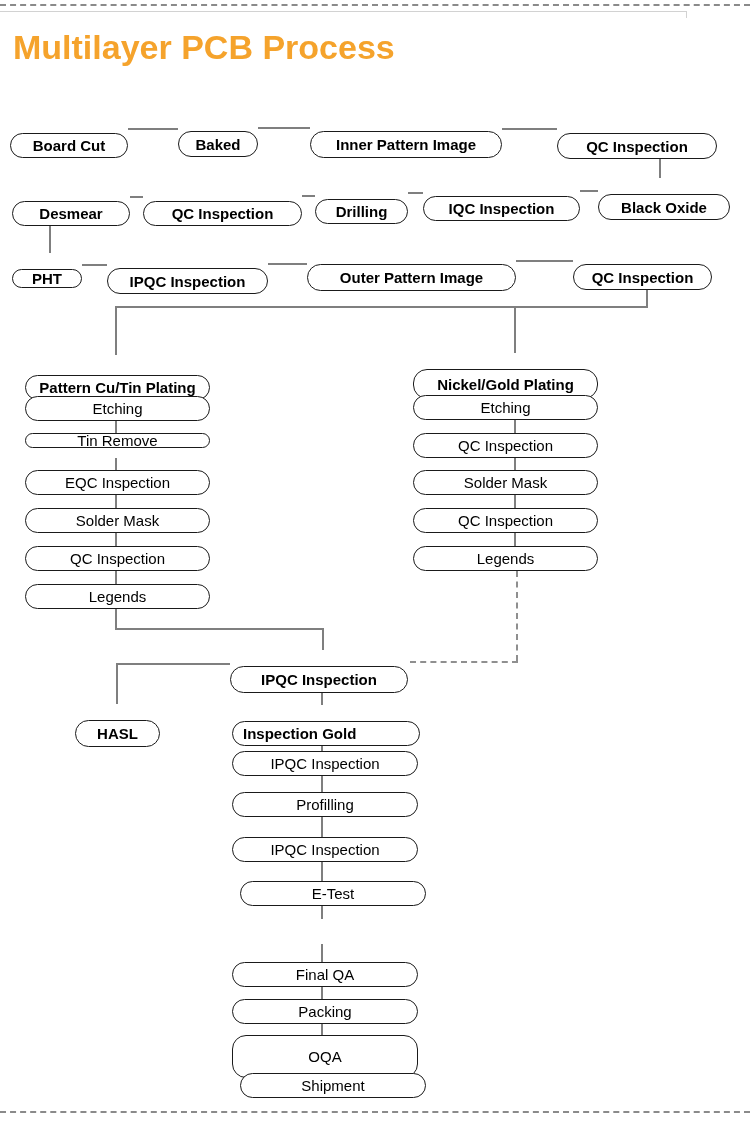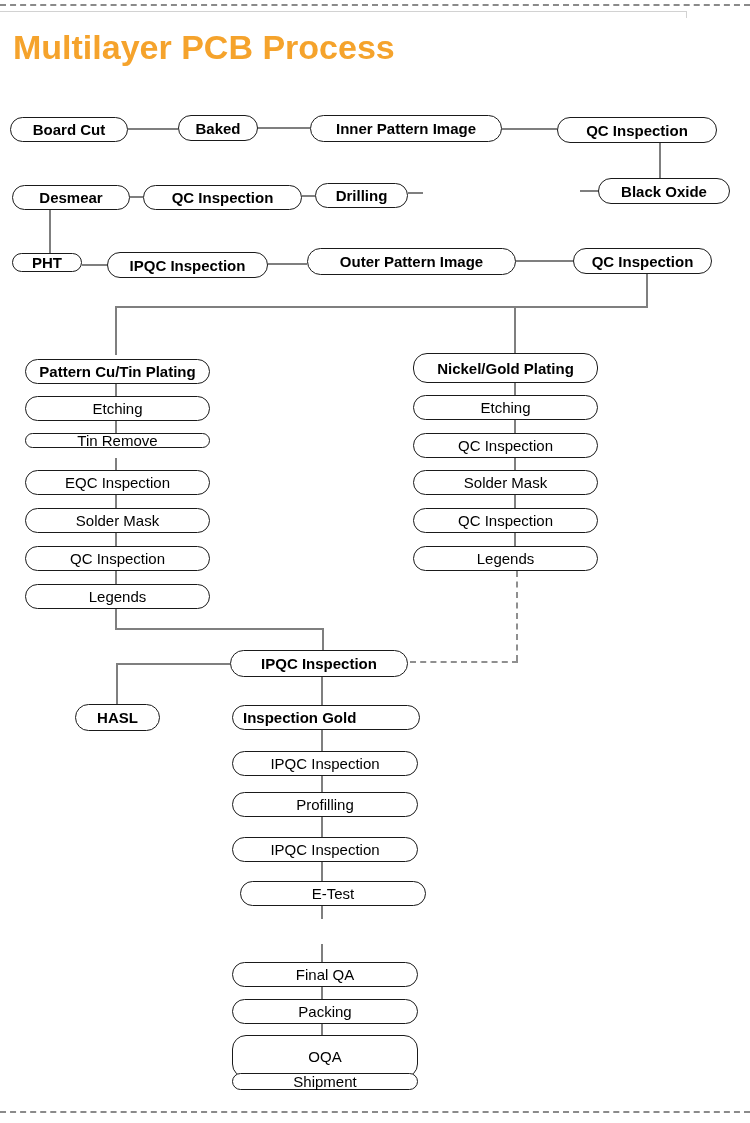--- a/index.html
+++ b/index.html
@@ -3,21 +3,21 @@
 <meta charset="utf-8">
 <style>
   html,body{margin:0;padding:0;background:#fff;}
   #stage{position:relative;width:750px;height:1123px;background:#ffffff;overflow:hidden;
          font-family:"Liberation Sans", sans-serif;}
   #title{position:absolute;left:13px;top:28px;font-size:34px;font-weight:700;color:#F5A32C;
          letter-spacing:0px;white-space:nowrap;}
   .n{position:absolute;box-sizing:border-box;border:1.5px solid #1A1A1A;border-radius:14px;
      background:#fff;display:flex;align-items:center;justify-content:center;
      font-size:15px;color:#000;white-space:nowrap;z-index:2;}
-  .b{font-weight:700;}
+  .b{font-weight:700;margin-top:16px;}
   .ta-l{justify-content:flex-start;padding-left:10px;}
   .hl{position:absolute;height:2px;background:#7F7F7F;z-index:1;}
   .vl{position:absolute;width:2px;background:#7F7F7F;z-index:1;}
   .dh{position:absolute;border-top:2px dashed #8F8F8F;z-index:1;}
   .dv{position:absolute;border-left:2px dashed #8F8F8F;z-index:1;}
   .page-dash{position:absolute;border-top:2px dashed #8A8A8A;width:750px;left:0;}
   .faint{position:absolute;background:#D2D2D2;z-index:0;}
 </style>
 </head>
 <body>
@@ -87,20 +87,21 @@
   <div class="dh" style="left:410px;top:661px;width:108px"></div>
 
   <div class="n b" style="left:10px;top:117px;width:118px;height:25px">Board Cut</div>
   <div class="n b" style="left:178px;top:115px;width:80px;height:26px">Baked</div>
   <div class="n b" style="left:310px;top:115px;width:192px;height:27px">Inner Pattern Image</div>
   <div class="n b" style="left:557px;top:117px;width:160px;height:26px">QC Inspection</div>
 
   <div class="n b" style="left:12px;top:185px;width:118px;height:25px">Desmear</div>
   <div class="n b" style="left:143px;top:185px;width:159px;height:25px">QC Inspection</div>
   <div class="n b" style="left:315px;top:183px;width:93px;height:25px">Drilling</div>
+  <div class="n b" style="left:423px;top:180px;width:157px;height:25px">IQC Inspection</div>
   <div class="n b" style="left:598px;top:178px;width:132px;height:26px">Black Oxide</div>
 
   <div class="n b" style="left:12px;top:253px;width:70px;height:19px">PHT</div>
   <div class="n b" style="left:107px;top:252px;width:161px;height:26px">IPQC Inspection</div>
   <div class="n b" style="left:307px;top:248px;width:209px;height:27px">Outer Pattern Image</div>
   <div class="n b" style="left:573px;top:248px;width:139px;height:26px">QC Inspection</div>
 
   <div class="n b" style="left:25px;top:359px;width:185px;height:25px">Pattern Cu/Tin Plating</div>
   <div class="n" style="left:25px;top:396px;width:185px;height:25px">Etching</div>
   <div class="n" style="left:25px;top:433px;width:185px;height:15px">Tin Remove</div>
@@ -120,15 +121,15 @@
   <div class="n b" style="left:75px;top:704px;width:85px;height:27px">HASL</div>
   <div class="n b ta-l" style="left:232px;top:705px;width:188px;height:25px">Inspection Gold</div>
 
   <div class="n" style="left:232px;top:751px;width:186px;height:25px">IPQC Inspection</div>
   <div class="n" style="left:232px;top:792px;width:186px;height:25px">Profilling</div>
   <div class="n" style="left:232px;top:837px;width:186px;height:25px">IPQC Inspection</div>
   <div class="n" style="left:240px;top:881px;width:186px;height:25px">E-Test</div>
   <div class="n" style="left:232px;top:962px;width:186px;height:25px">Final QA</div>
   <div class="n" style="left:232px;top:999px;width:186px;height:25px">Packing</div>
   <div class="n" style="left:232px;top:1035px;width:186px;height:43px">OQA</div>
-  <div class="n" style="left:232px;top:1073px;width:186px;height:17px">Shipment</div>
+  <div class="n" style="left:240px;top:1073px;width:186px;height:25px">Shipment</div>
 
 </div>
 
 </body></html>

